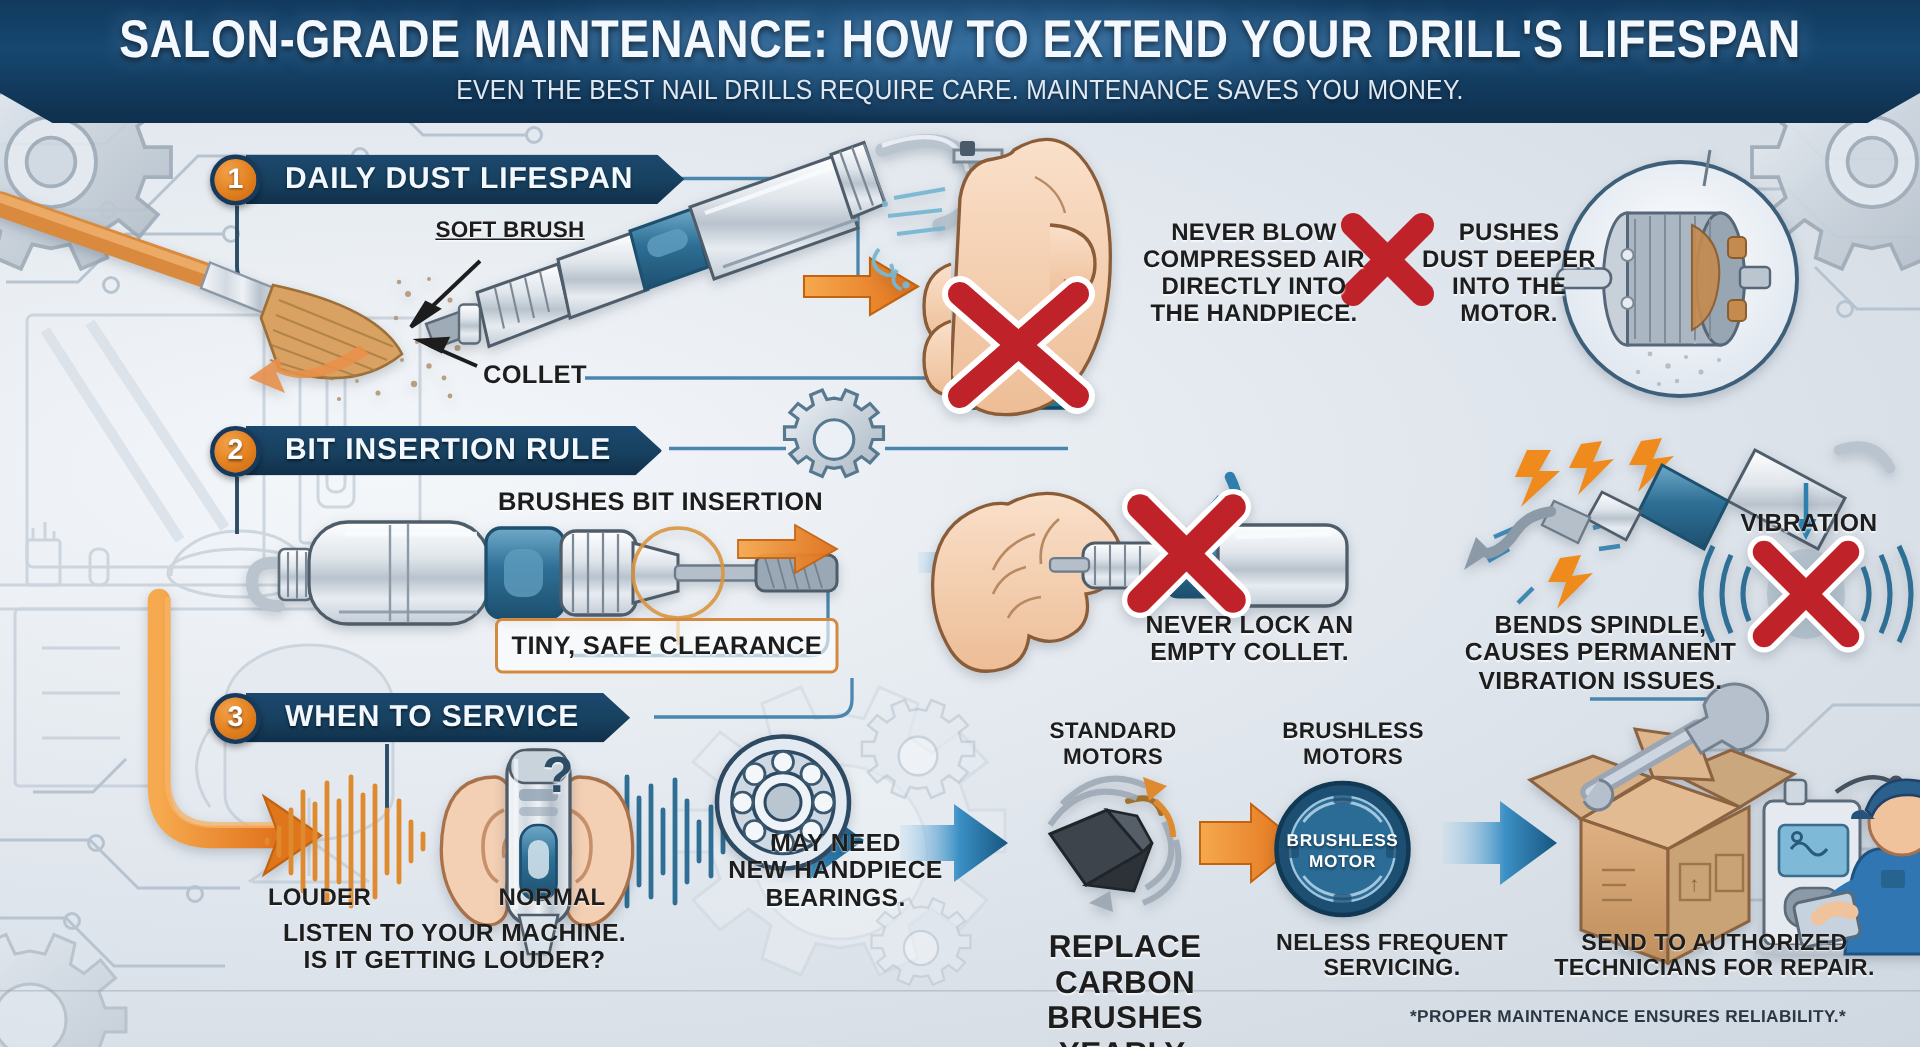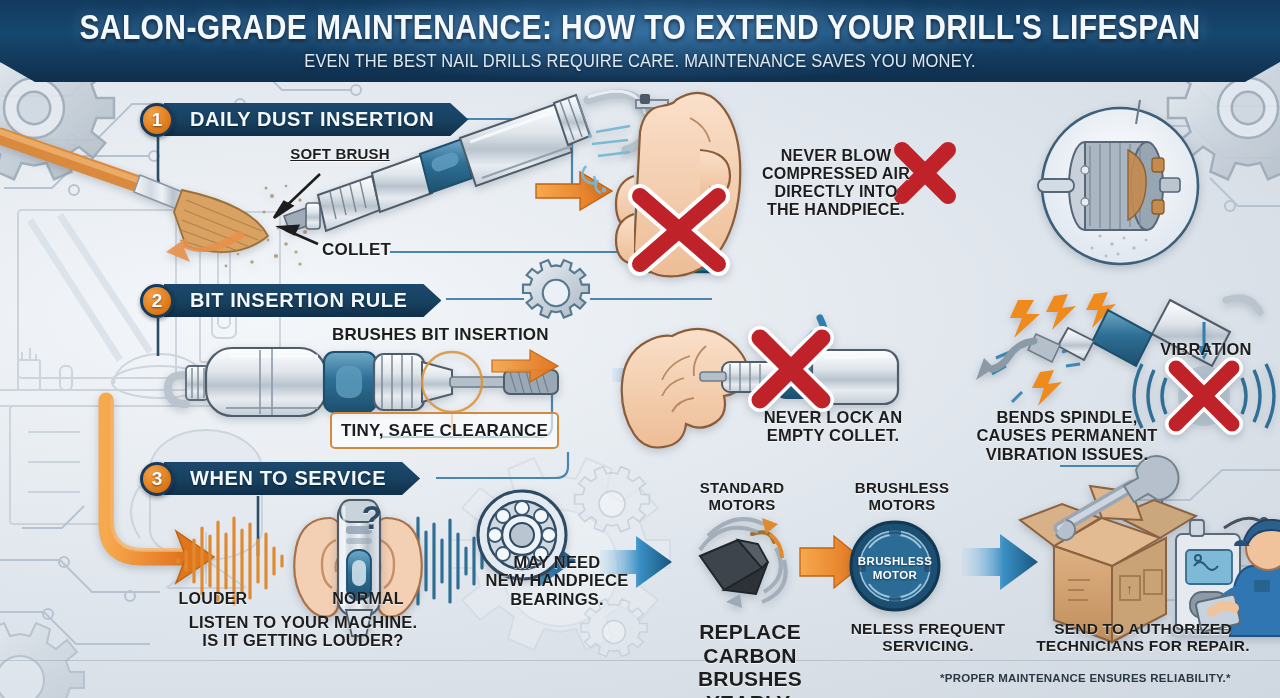--- a/index.html
+++ b/index.html
@@ -705,21 +705,21 @@
 
   <div class="header">
     <div class="header-glow"></div>
     <div class="title">SALON-GRADE MAINTENANCE: HOW TO EXTEND YOUR DRILL'S LIFESPAN</div>
     <div class="subtitle">EVEN THE BEST NAIL DRILLS REQUIRE CARE. MAINTENANCE SAVES YOU MONEY.</div>
   </div>
 
   <div class="sec-banner" style="left:140px; top:103px;">
     <div class="sec-badge">1</div>
     <div class="sec-title-plate">
-      <span>DAILY DUST INSERTION</span>
+      <span>DAILY DUST LIFESPAN</span>
     </div>
   </div>
 
   <div class="sec-banner" style="left:140px; top:284px;">
     <div class="sec-badge">2</div>
     <div class="sec-title-plate">
       <span>BIT INSERTION RULE</span>
     </div>
   </div>
 
@@ -729,20 +729,24 @@
       <span>WHEN TO SERVICE</span>
     </div>
   </div>
 
   <div class="lbl center" style="left:250px; top:146px; width:180px; font-size:15px;text-decoration:underline;">SOFT BRUSH</div>
   <div class="lbl left" style="left:322px; top:240px; width:140px; font-size:17px;">COLLET</div>
   <div class="lbl center" style="left:756px; top:147px; width:160px; font-size:16px; white-space:pre-line;">NEVER BLOW
 COMPRESSED AIR
 DIRECTLY INTO
 THE HANDPIECE.</div>
+  <div class="lbl center" style="left:946px; top:147px; width:120px; font-size:16px; white-space:pre-line;">PUSHES
+DUST DEEPER
+INTO THE
+MOTOR.</div>
 
   <svg class="bg-svg" style="z-index:8;" viewBox="0 0 1280 698">
     <g stroke="#1d1d1d" stroke-width="2.6" fill="#1d1d1d">
       <path d="M320 174 L280 212" fill="none"></path>
       <path d="M274 218 L292 206 L284 202 Z"></path>
       <path d="M318 244 L286 230" fill="none"></path>
       <path d="M280 227 L298 226 L294 234 Z"></path>
     </g>
   </svg>
 

